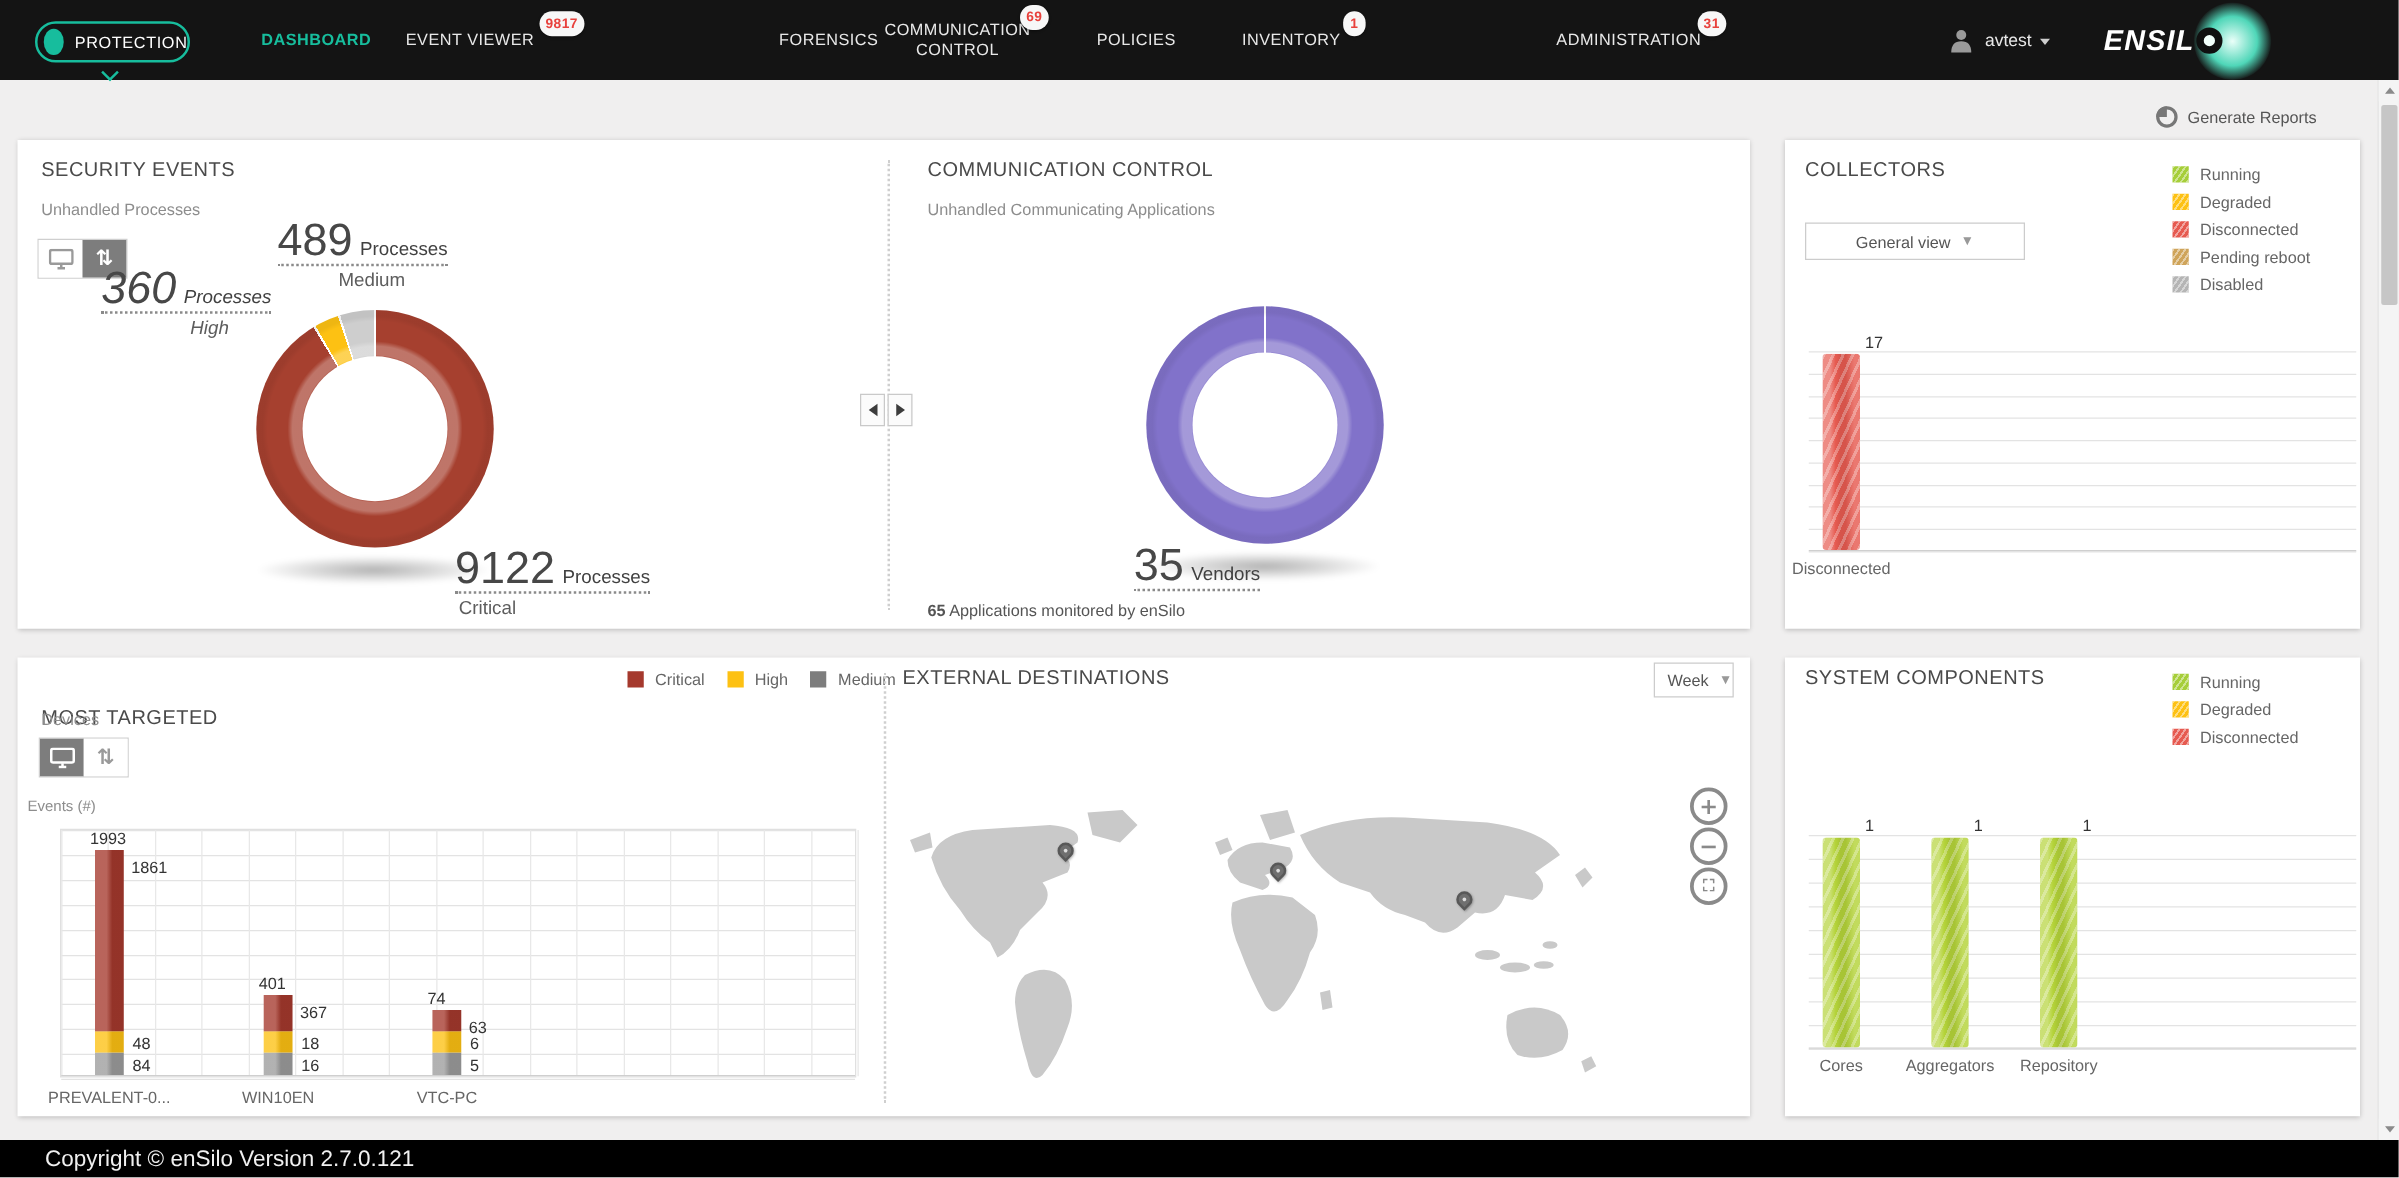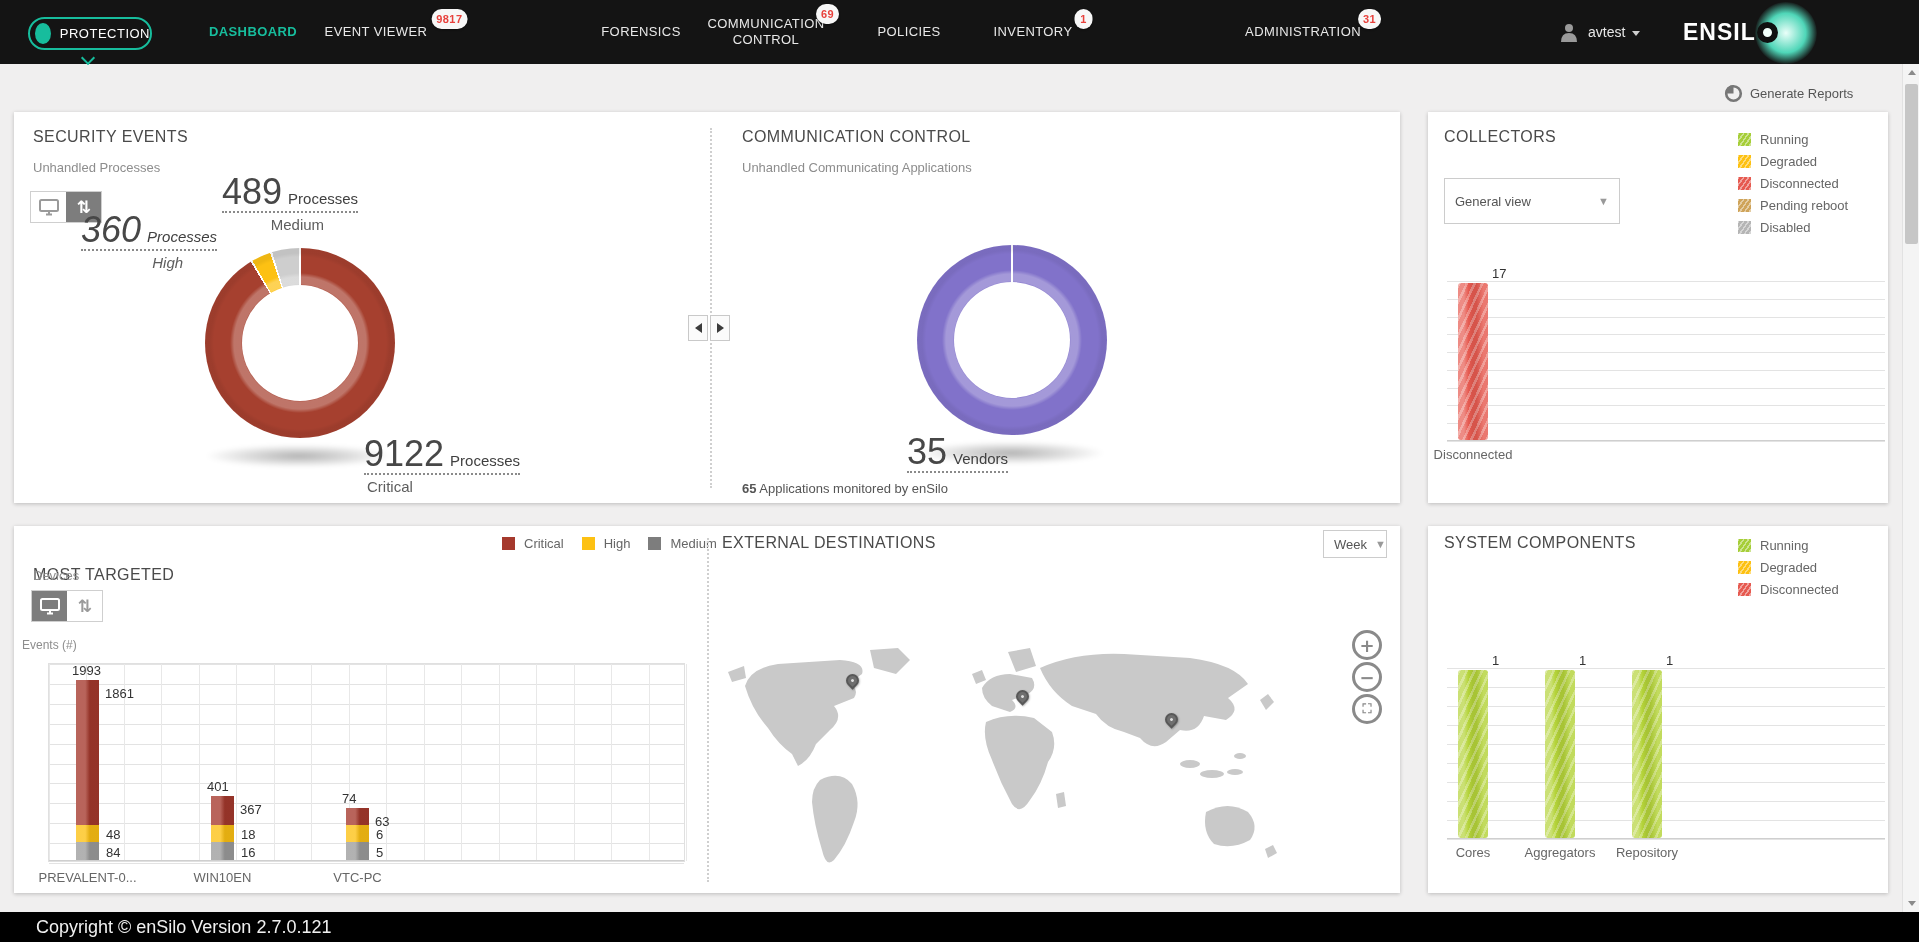--- a/index.html
+++ b/index.html
@@ -14,21 +14,21 @@
   .prot-chevron { position:absolute; left:83px; top:53px; width:11px; height:11px; }
   .prot-chevron::before { content:""; position:absolute; left:0; top:0; width:8px; height:8px; border-right:2px solid #17bd9d; border-bottom:2px solid #17bd9d; transform:rotate(45deg); }
   .nav-item { position:absolute; top:0; height:64px; display:flex; align-items:center; transform:translateX(-50%); cursor:pointer; }
   .nav-item span.lbl { color:#e8e8e8; font-size:13px; letter-spacing:.4px; text-align:center; line-height:16px; position:relative; }
   .nav-item.active span.lbl { color:#17bd9d; font-weight:bold; }
   .nav-badge { position:absolute; background:#f7f7f7; color:#e8413c; font-weight:bold; font-size:11px; border-radius:10px; padding:2px 5px; min-width:18px; text-align:center; box-shadow:0 1px 2px rgba(0,0,0,.4); }
   .user { position:absolute; left:1558px; top:0; height:64px; display:flex; align-items:center; cursor:pointer; }
   .user svg { margin-right:8px; }
   .user .uname { color:#e8e8e8; font-size:14px; }
   .user-caret { width:0; height:0; border-left:4px solid transparent; border-right:4px solid transparent; border-top:5px solid #cfcfcf; margin-left:7px; margin-top:2px; }
-  .brand { position:absolute; left:1683px; top:0; height:64px; display:flex; align-items:center; }
+  .brand { position:absolute; left:1683px; top:0; height:64px; display:flex; align-items:center;font-style:italic; }
   .brand-glow { position:absolute; left:72px; top:2px; width:62px; height:62px; border-radius:50%; background:radial-gradient(circle, #eafff9 0%, #4fd6b8 45%, rgba(23,189,157,0) 72%); }
   .brand-text { color:#fff; font-size:23px; font-weight:bold; letter-spacing:1px; position:relative; }
   .brand-o { position:relative; display:inline-block; width:21px; height:21px; border:6px solid #101010; border-radius:50%; background:#f2fffb; margin-left:1px; vertical-align:-2px; }
 
   
   .sbar { position:absolute; right:0; top:64px; width:17px; height:848px; background:#f4f4f4; z-index:25; border-left:1px solid #e2e2e2; }
   .sbar .arrow { position:absolute; left:0; width:17px; height:17px; background:#f4f4f4; display:flex; align-items:center; justify-content:center; cursor:pointer; }
   .tri-up { width:0;height:0;border-left:4px solid transparent;border-right:4px solid transparent;border-bottom:5px solid #8a8a8a; }
   .tri-down { width:0;height:0;border-left:4px solid transparent;border-right:4px solid transparent;border-top:5px solid #8a8a8a; }
   .sbar .thumb { position:absolute; left:2px; top:20px; width:13px; height:160px; background:#c6c6c6; border-radius:2px; cursor:pointer; }
@@ -110,21 +110,21 @@
     <div class="prot-label">PROTECTION</div>
   </div>
   <div class="prot-chevron"></div>
   <div id="nav-items">
       <div class="nav-item active" style="left: 253px;">
         <span class="lbl">DASHBOARD</span>
       </div>
       <div class="nav-item" style="left: 376px;">
         <span class="lbl">EVENT VIEWER<span class="nav-badge" style="top: -15px; right: -40px;">9817</span></span>
       </div>
-      <div class="nav-item" style="left: 641px;">
+      <div class="nav-item" style="left: 663px;">
         <span class="lbl">FORENSICS</span>
       </div>
       <div class="nav-item" style="left: 766px;">
         <span class="lbl" style="display: inline-block; width: 118px;">COMMUNICATION CONTROL<span class="nav-badge" style="top: -12px; right: -14px;">69</span></span>
       </div>
       <div class="nav-item" style="left: 909px;">
         <span class="lbl">POLICIES</span>
       </div>
       <div class="nav-item" style="left: 1033px;">
         <span class="lbl">INVENTORY<span class="nav-badge" style="top: -15px; right: -20px;">1</span></span>
@@ -220,21 +220,21 @@
   <div class="stat" style="left:893px; top:322px;">
     <div class="line"><span class="num">35</span><span class="unit">Vendors</span></div>
   </div>
   <div style="position:absolute; left:728px; top:369px; font-size:13px; color:#555;">
     <b>65</b><span> Applications monitored by enSilo</span>
   </div>
 </div>
 
 <div class="card" style="left:1428px; top:112px; width:460px; height:391px;">
   <div class="ptitle" style="left:16px; top:16px;">COLLECTORS</div>
-  <div class="ddl" style="left:16px; top:66px; width:176px; height:46px;">
+  <div class="ddl" style="left:16px; top:66px; width:176px; height:30px;justify-content:center;">
     <span>General view</span>
       <span class="caret">▼</span>
   </div>
   <div class="legend" id="col-legend" style="left:310px; top:20px;">
       <div class="leg-row">
         <span class="leg-sw hatch" style="background-color: rgb(166, 206, 57);"></span>
         <span class="leg-lbl">Running</span>
       </div>
       <div class="leg-row">
         <span class="leg-sw hatch" style="background-color: rgb(253, 193, 19);"></span>

